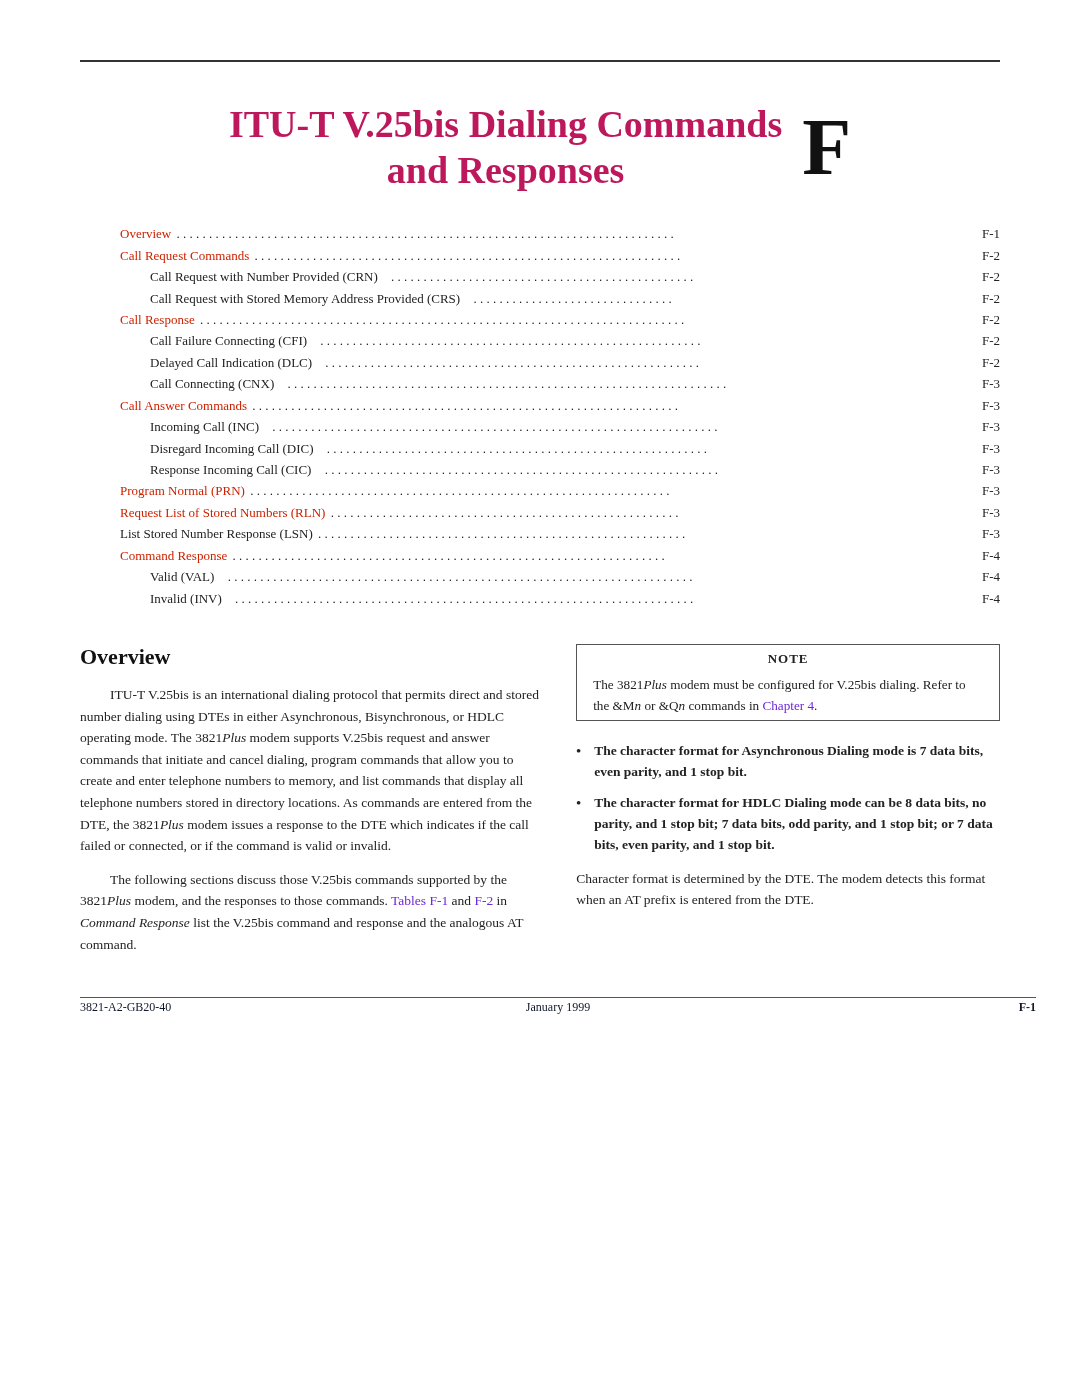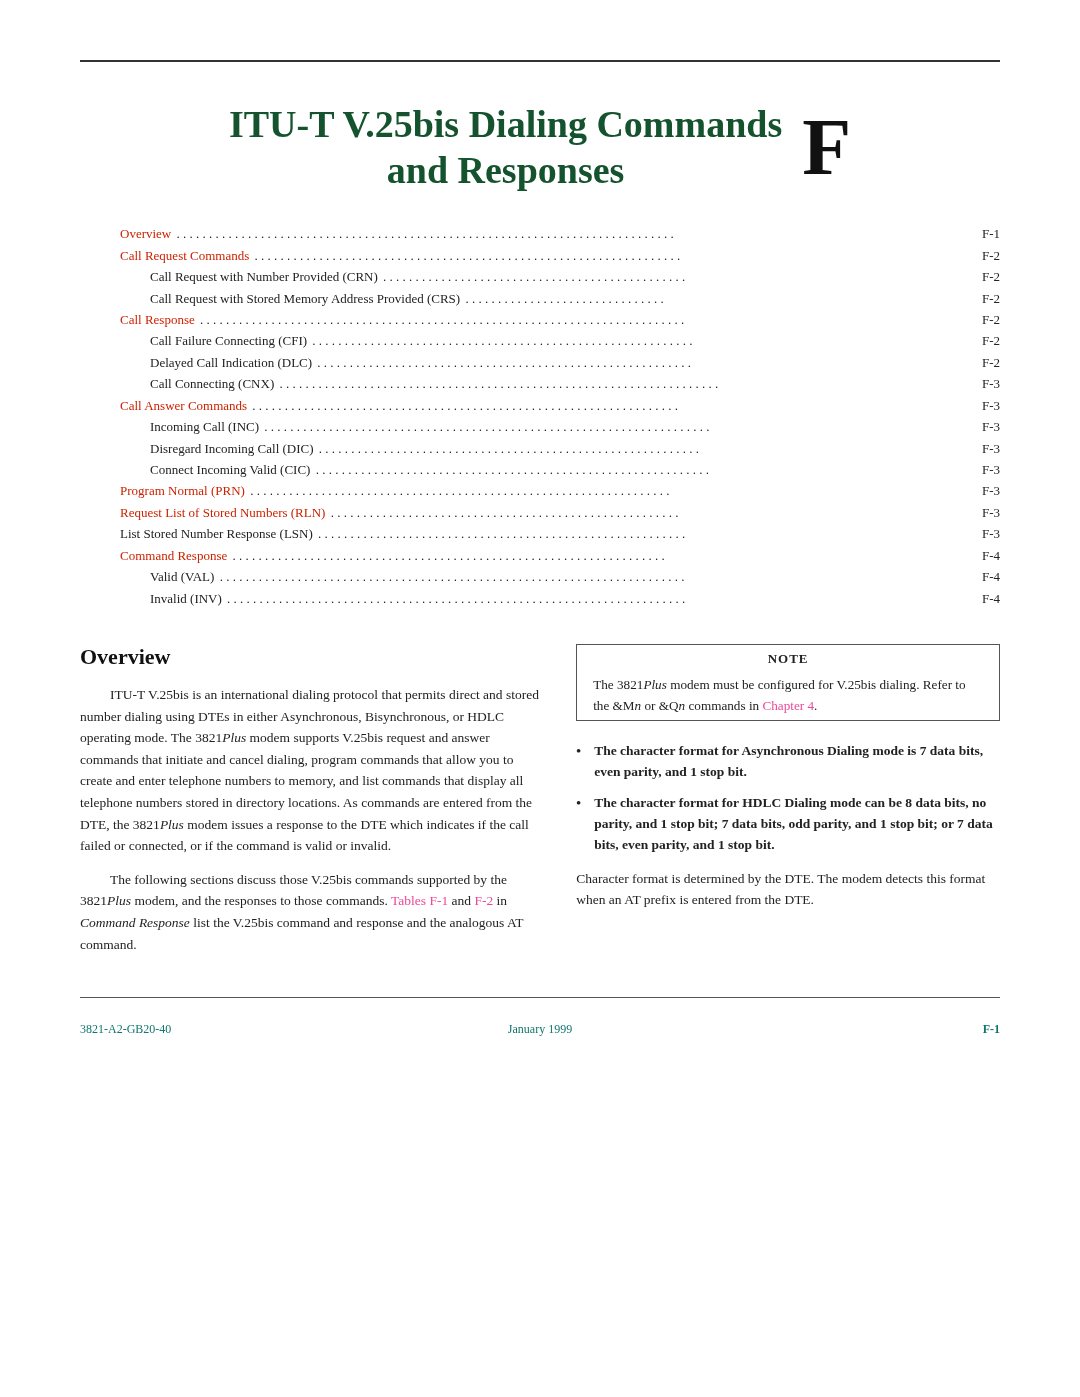--- a/index.html
+++ b/index.html
@@ -28,21 +28,21 @@
       justify-content: center;
       margin: 40px 80px 0 80px;
       gap: 20px;
     }
     .title-text {
       text-align: center;
     }
     .title-text h1 {
       font-size: 38px;
       font-weight: bold;
-      color: #14532d;
+      color: #be185d;
       line-height: 1.2;
     }
     .chapter-letter {
       font-size: 80px;
       font-weight: bold;
       color: #111;
       line-height: 1;
       margin-top: 5px;
       font-family: "Times New Roman", serif;
     }
@@ -67,21 +67,21 @@
       white-space: nowrap;
       color: #222;
     }
     .toc-item .toc-page {
       white-space: nowrap;
       flex-shrink: 0;
       min-width: 35px;
       text-align: right;
     }
     .toc-link { color: #cc2200; text-decoration: none; }
-    .toc-sub { padding-left: 30px; }
+    .toc-sub { padding-left: 30px; gap: 8px; }
 
     .content-area {
       display: flex;
       margin: 35px 80px 0 80px;
       gap: 30px;
     }
     .left-col {
       flex: 1.1;
     }
     .right-col {
@@ -98,21 +98,21 @@
       font-size: 13.5px;
       line-height: 1.6;
       color: #222;
     }
     .body-text p {
       margin-bottom: 12px;
       text-indent: 30px;
     }
     .body-text p:first-child { text-indent: 30px; }
     .italic { font-style: italic; margin-top: 40px; }
-    .link-text { color: #ec4899; }
+    .link-text { color: #6d28d9; }
 
     .note-box {
       border: 1.5px solid #555;
       padding: 4px 16px;
       margin-bottom: 20px;
       font-size: 13.2px;
       line-height: 1.55;
     }
     .note-title {
       font-weight: bold;
@@ -141,25 +141,25 @@
     .bullet-list li::before {
       content: "•";
       position: absolute;
       left: 0;
       top: 0;
     }
     .footer {
       display: flex;
       justify-content: space-between;
       align-items: center;
-      margin: 30px 80px 20px 80px;
+      margin: 30px 44px 20px 80px;
       border-top: 1px solid #555;
-      padding-top: 24px;
+      padding-top: 2px;
       font-size: 12px;
-      color: #0f766e;
+      color: #0f172a;
     }
     .footer-left, .footer-center, .footer-right {
       flex: 1;
     }
     .footer-center { text-align: center; }
     .footer-right { text-align: right; font-weight: bold; }
   </style>
 </head>
 <body>
 
@@ -238,21 +238,21 @@
       <span class="toc-page">F-3</span>
     </div>
 
     <div class="toc-item toc-sub">
       <span class="toc-label">Disregard Incoming Call (DIC)</span>
       <span class="toc-dots">&nbsp;. . . . . . . . . . . . . . . . . . . . . . . . . . . . . . . . . . . . . . . . . . . . . . . . . . . . . . . . . . .</span>
       <span class="toc-page">F-3</span>
     </div>
 
     <div class="toc-item toc-sub">
-      <span class="toc-label">Connect Incoming Valid (CIC)</span>
+      <span class="toc-label">Response Incoming Call (CIC)</span>
       <span class="toc-dots">&nbsp;. . . . . . . . . . . . . . . . . . . . . . . . . . . . . . . . . . . . . . . . . . . . . . . . . . . . . . . . . . . . .</span>
       <span class="toc-page">F-3</span>
     </div>
 
     <div class="toc-item">
       <span class="toc-label toc-link">Program Normal (PRN)</span>
       <span class="toc-dots">&nbsp;. . . . . . . . . . . . . . . . . . . . . . . . . . . . . . . . . . . . . . . . . . . . . . . . . . . . . . . . . . . . . . . . .</span>
       <span class="toc-page">F-3</span>
     </div>
 

